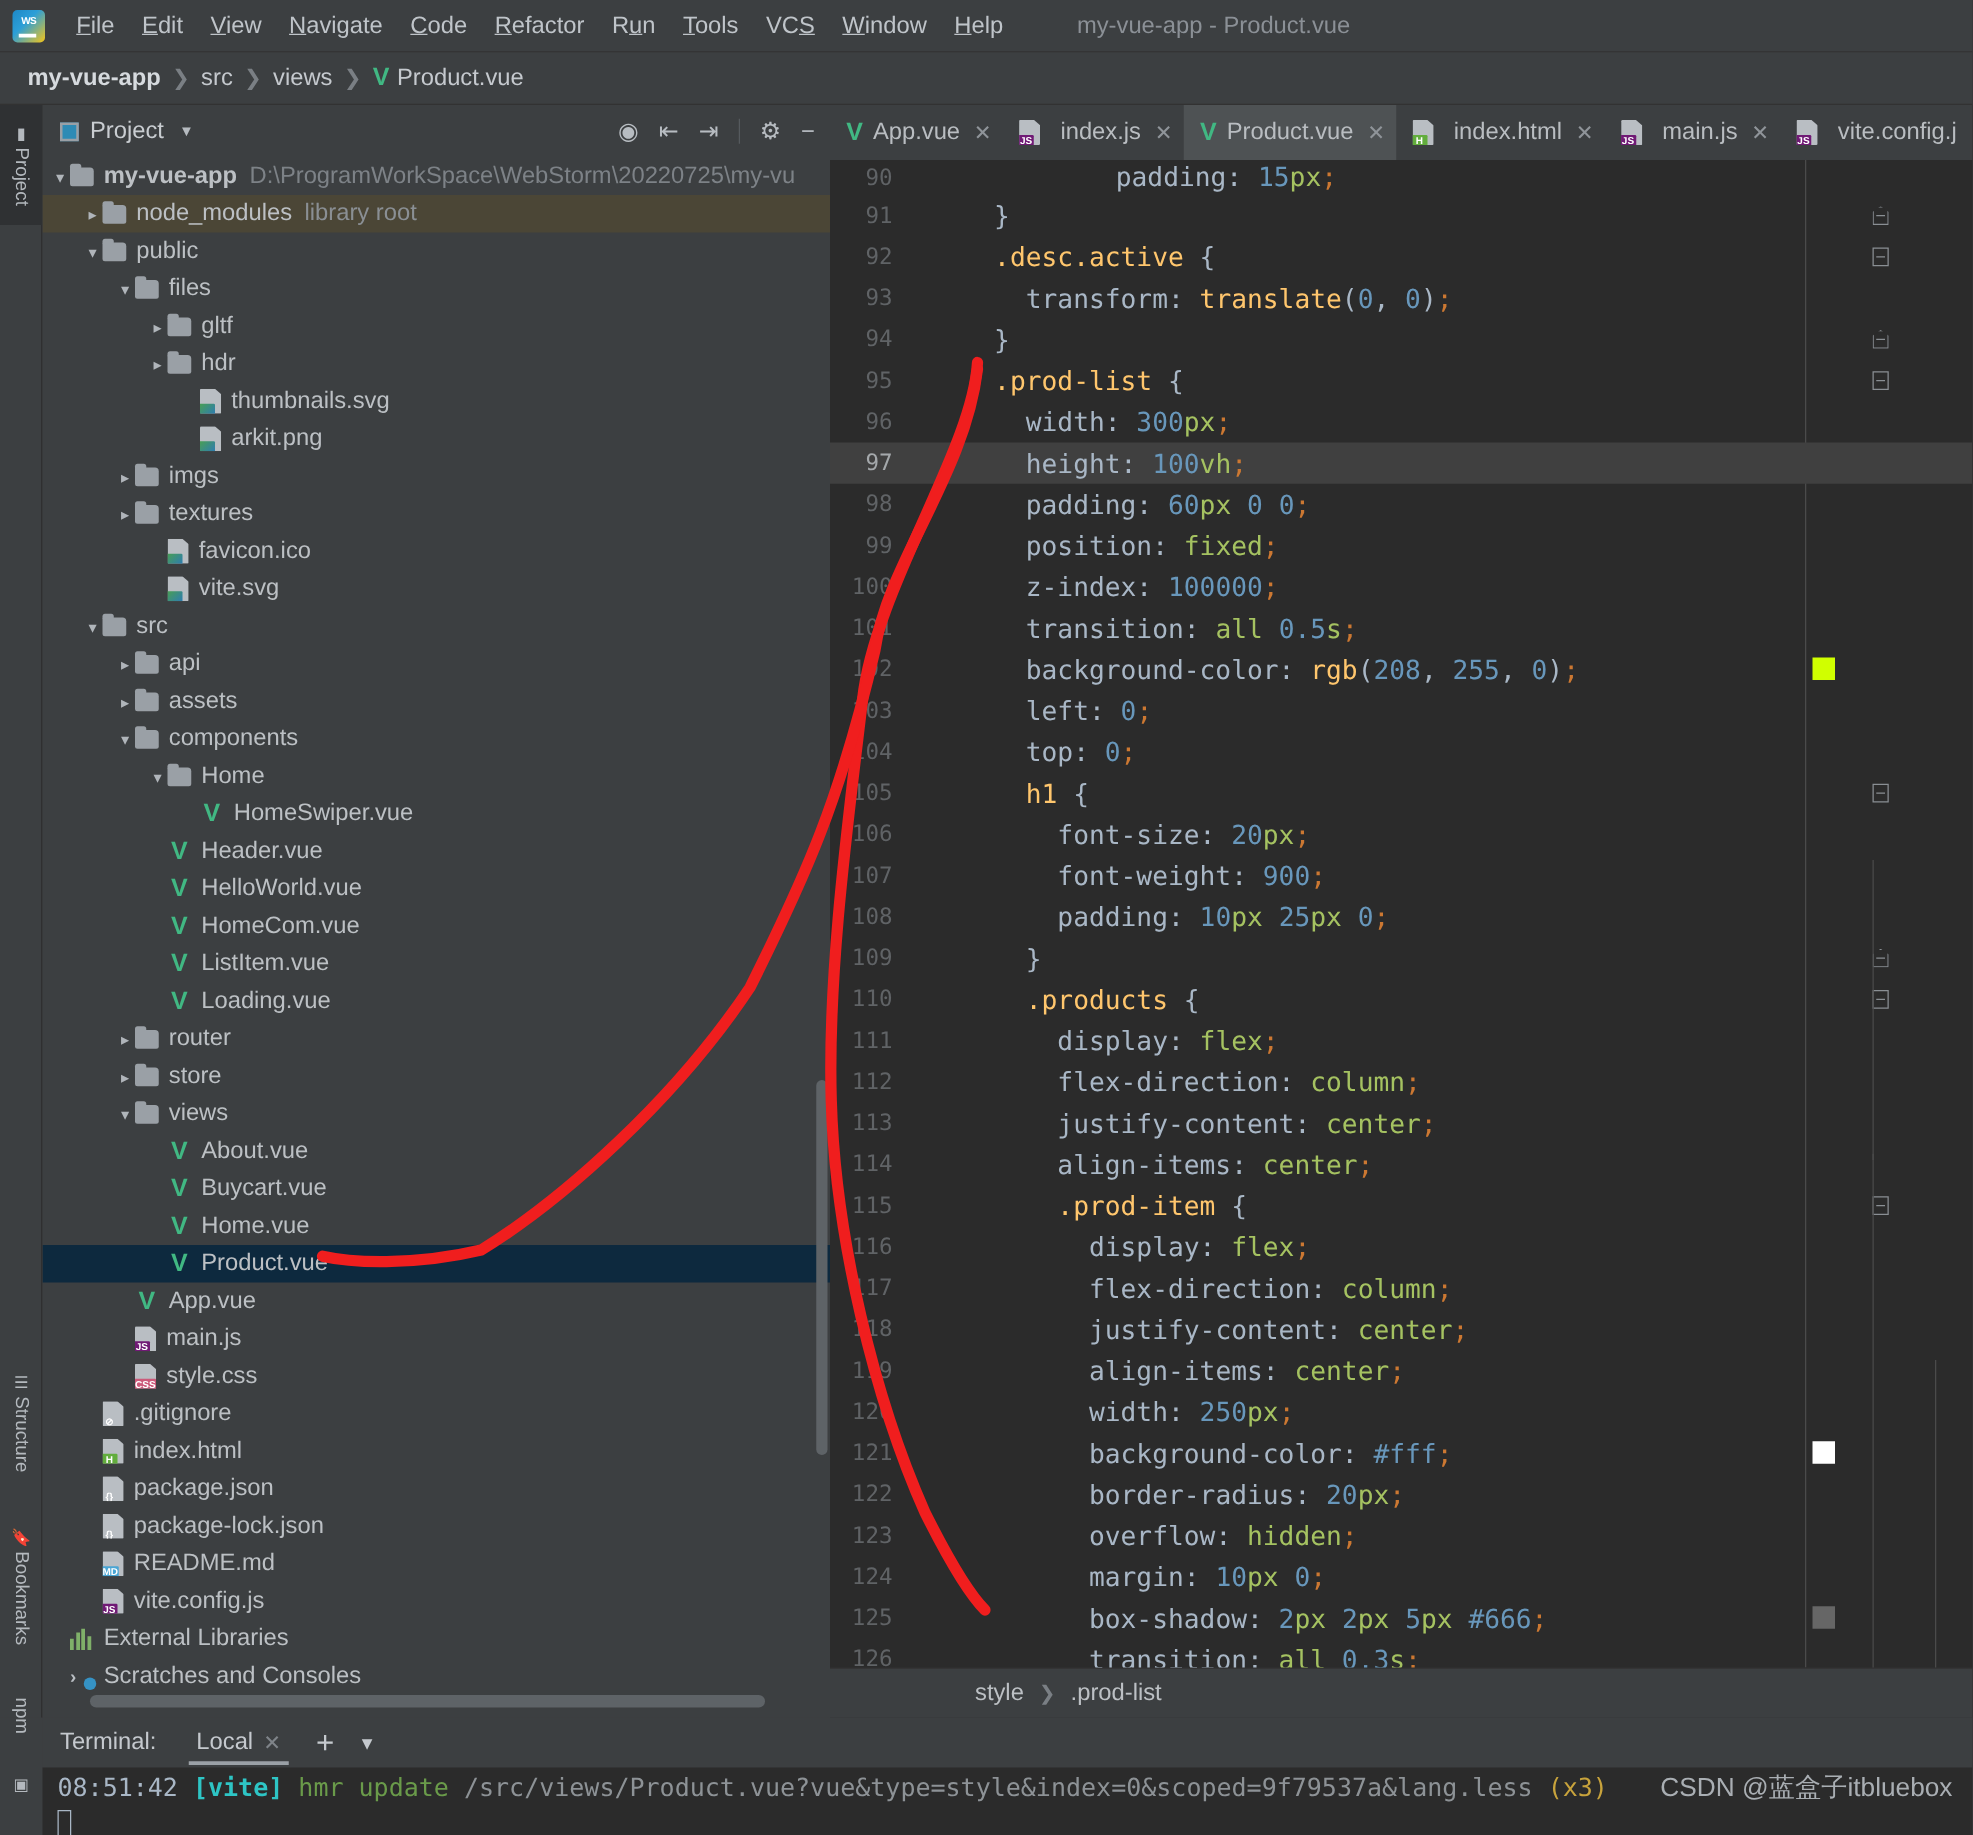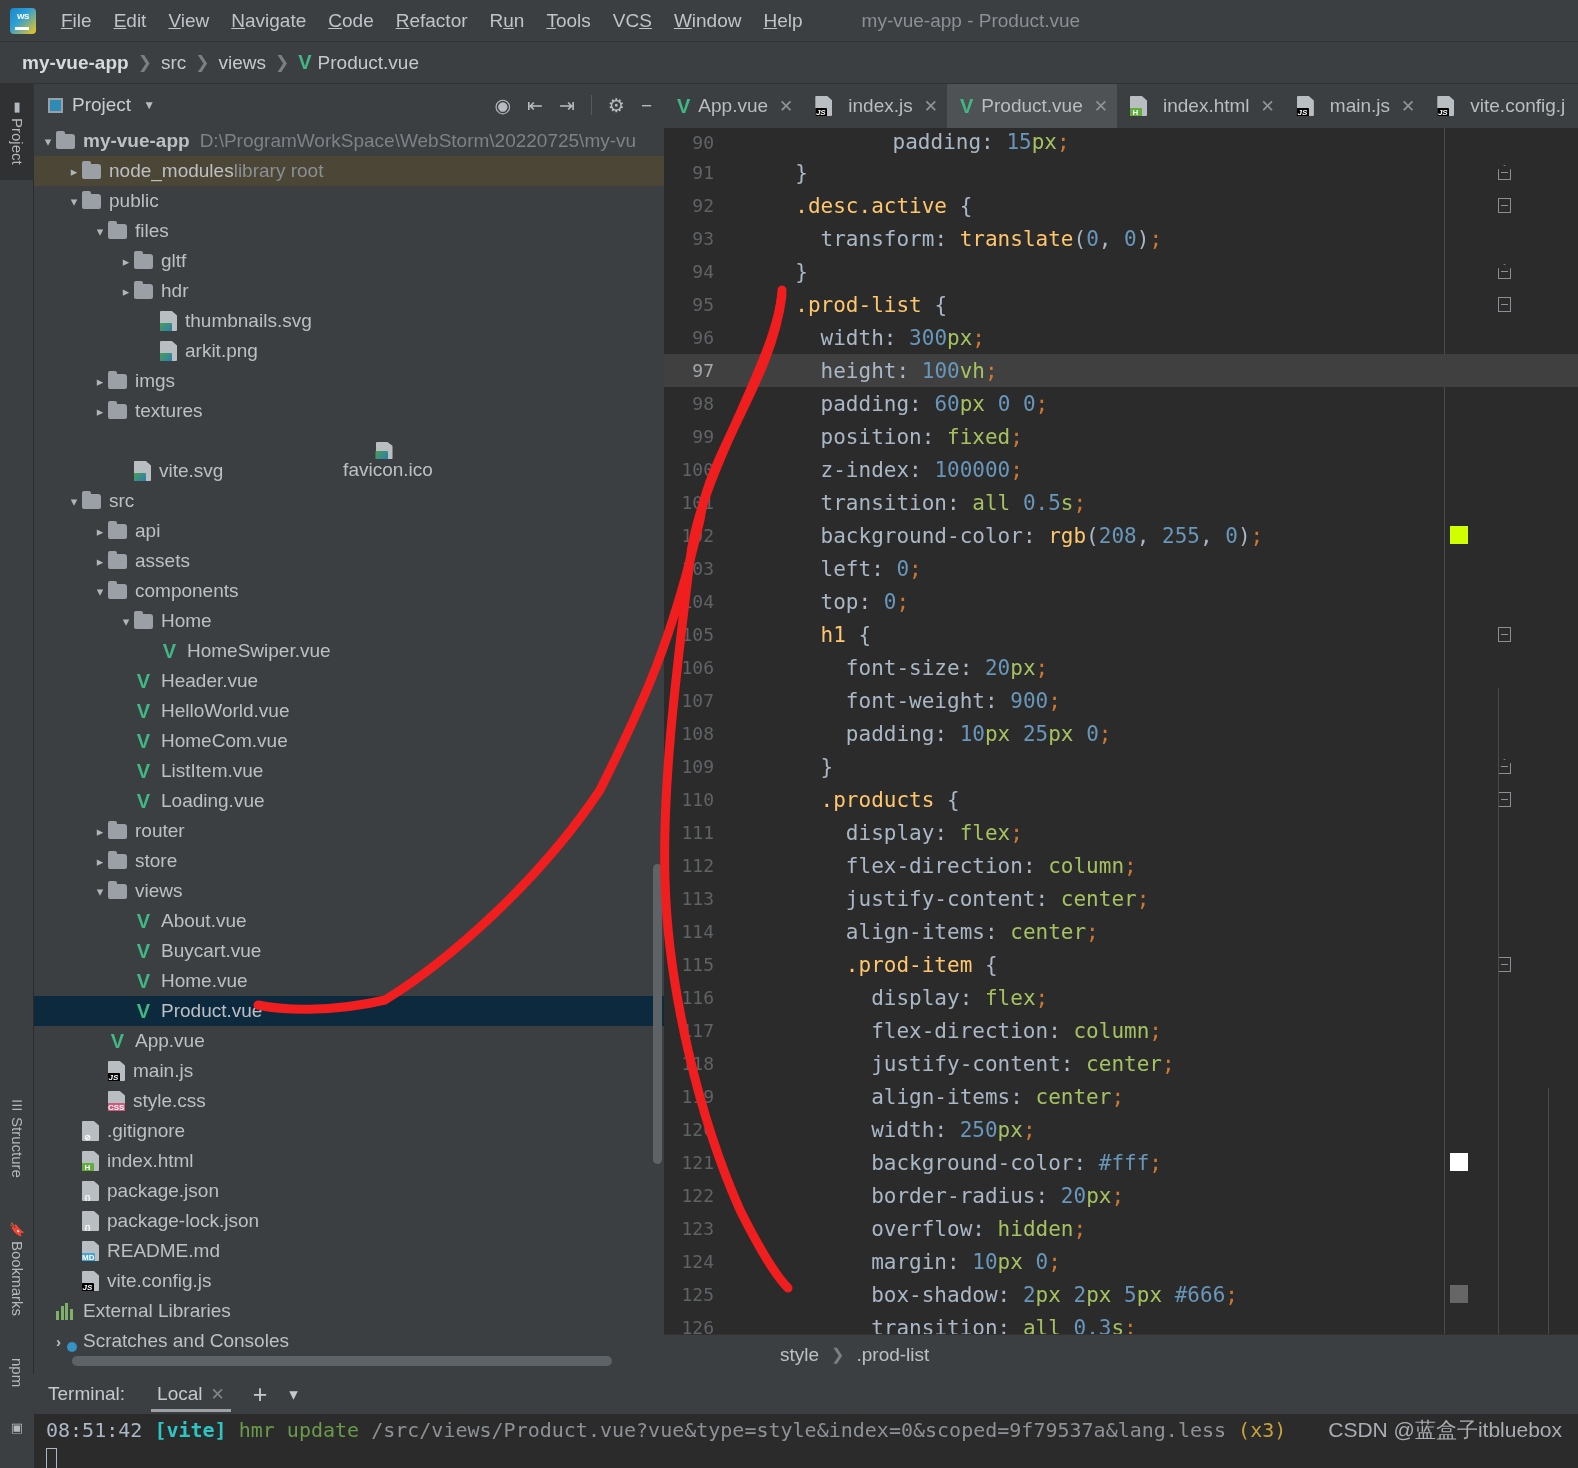--- a/index.html
+++ b/index.html
@@ -103,30 +103,30 @@
   .fileic {
     width: 17px; height: 20px; flex: 0 0 17px; margin-right: 8px;
     background: #b9bec3; position: relative; border-radius:1px;
     clip-path: polygon(0 0, 70% 0, 100% 22%, 100% 100%, 0 100%);
   }
   .fileic .badge {
     position: absolute; left: -1px; bottom: -1px; font-size: 8px;
     font-weight: bold; color: #fff; padding: 0 1px; line-height: 9px;
     border-radius: 1px; min-width: 13px; text-align: center;
   }
-  .b-js { background: #000000; font-style: italic; }
+  .b-js { background: #701a75; }
   .b-html { background: #62ad3d; }
   .b-css { background: #cc5a7a; }
   .b-md { background: #49a5d4; }
   .b-img { background: linear-gradient(135deg,#4aa050,#2d7bb5); }
   .b-json { background: transparent; color:#6d7277; }
   .b-git { background: transparent; color:#6d7277; }
   .vfile { color: #41b883; font-weight: bold; font-size: 20px; flex:0 0 19px;
            margin-right:8px; text-align:center;}
-  .lib-note { color: #8a8f94; }
+  .lib-note { color: #8a8f94; margin-left: 10px; }
   .proj-path { color: #7d8287; margin-left: 10px; }
   .ext-lib-ic { flex:0 0 19px; margin-right:8px; display:flex; gap:1.5px; align-items:flex-end; height:17px;}
   .ext-lib-ic i { width:3px; background:#7fb069; display:block;}
   .scratch-ic { flex:0 0 19px; margin-right:8px; color:#b9bec3; font-size:15px;
                 position:relative; font-weight:bold;}
   .scratch-ic::after{
     content:""; position:absolute; right:-2px; bottom:-2px; width:10px;height:10px;
     border-radius:50%; background:#3592c4;
   }
 
@@ -370,21 +370,21 @@
           <div class="row" style="padding-left: 58px;">
             <span class="arrow">▸</span>
             <span class="folder"></span>
             <span>imgs</span>
           </div>
           <div class="row" style="padding-left: 58px;">
             <span class="arrow">▸</span>
             <span class="folder"></span>
             <span>textures</span>
           </div>
-          <div class="row" style="padding-left: 84px; flex-direction: column;">
+          <div class="row" style="padding-left: 84px;">
             <span class="arrow none">▸</span>
             <span class="fileic">
               <span class="badge b-img">&nbsp;</span>
             </span>
             <span>favicon.ico</span>
           </div>
           <div class="row" style="padding-left: 84px;">
             <span class="arrow none">▸</span>
             <span class="fileic">
               <span class="badge b-img">&nbsp;</span>

